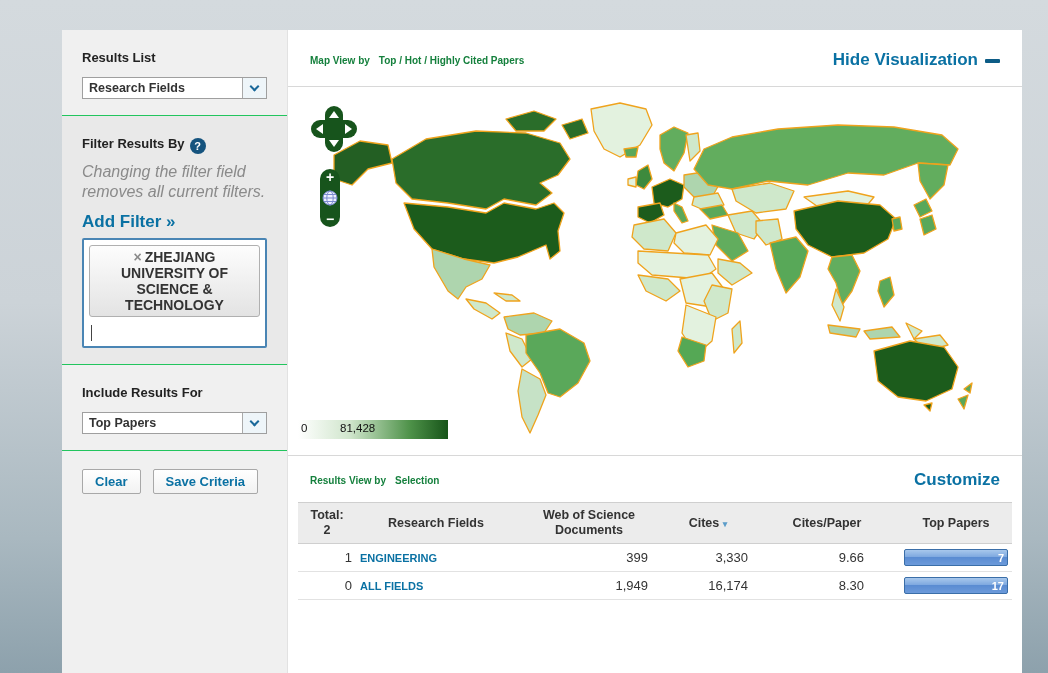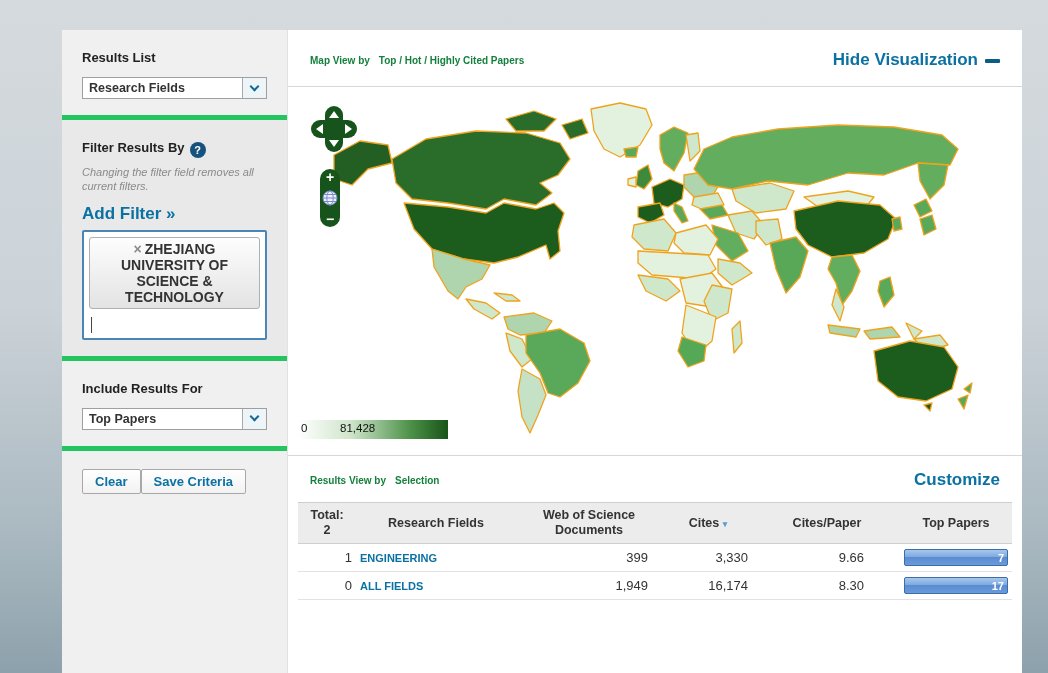--- a/index.html
+++ b/index.html
@@ -6,44 +6,44 @@
   html,body { width:1048px; height:673px; }
   body {
     font-family:"Liberation Sans", sans-serif;
     background:linear-gradient(180deg,#d4dade 0%,#ccd3d8 45%,#a9b8c0 80%,#8da1ac 100%);
     color:#2b2b2b; overflow:hidden;
   }
   .app { position:absolute; top:30px; left:62px; width:960px; bottom:0; display:flex; }
 
   
   .sidebar { width:246px; background:#f0f0f0; border-right:1px solid #e2e2e2; }
-  .side-sec { padding:20px 20px 16px 20px; border-bottom:5px solid #22c55e; }
+  .side-sec { padding:20px 20px 16px 20px; border-bottom:1px solid #22c55e; }
   .side-sec.alt { background:#e9e9e9; }
   .side-head { font-size:13px; font-weight:bold; color:#222; margin-bottom:12px; }
   .fake-select { display:flex; align-items:stretch; height:22px; background:#fff;
     border:1px solid #9f9f9f; cursor:pointer; }
   .fake-select .val { flex:1; font-size:12.5px; font-weight:bold; color:#333;
     padding:3px 6px; white-space:nowrap; overflow:hidden; }
   .fake-select .chev-box { width:24px; border-left:1px solid #a9a9a9; background:#eef5f9;
     display:flex; align-items:center; justify-content:center; }
   .chev { width:7px; height:7px; border-right:2px solid #19689a; border-bottom:2px solid #19689a;
     transform:rotate(45deg); margin-top:-4px; }
   .help-ic { display:inline-block; width:16px; height:16px; border-radius:50%; background:#15537e;
     color:#fff; font-size:11px; font-weight:bold; text-align:center; line-height:16px;
     vertical-align:-2px; margin-left:5px; cursor:pointer; }
-  .note { font-size:11px; font-style:italic; color:#8a8a8a; line-height:1.25; margin-bottom:10px; }
+  .note { font-size:16px; font-style:italic; color:#8a8a8a; line-height:1.25; margin-bottom:10px; }
   .link { color:#0a71a3; font-weight:bold; text-decoration:none; font-size:17px; cursor:pointer; }
   .filter-box { margin-top:6px; background:#fff; border:2px solid #4a85b4; border-radius:2px;
     padding:5px; min-height:72px; }
   .tag { background:linear-gradient(#fdfdfd,#e3e3e3); border:1px solid #b0b0b0; border-radius:3px;
     padding:3px 6px; text-align:center; font-size:14px; font-weight:bold; color:#333;
     line-height:1.15; }
   .tag .x { color:#8a8a8a; font-weight:bold; margin-right:3px; cursor:pointer; }
   .caret-line { width:1px; height:16px; background:#444; margin:8px 0 0 2px; }
-  .btn-row { display:flex; padding:18px 20px; }
+  .btn-row { display:flex; gap:12px; padding:18px 20px; }
   .btn { background:linear-gradient(#ffffff,#f2f2f2); border:1px solid #a8a8a8; border-radius:2px;
     color:#0a71a3; font-weight:bold; font-size:13px; padding:4px 12px; cursor:pointer;
     font-family:"Liberation Sans", sans-serif; }
 
   
   .main { flex:1; background:#fff; position:relative; }
   .panel-head { display:flex; justify-content:space-between; align-items:center;
     padding:20px 22px 16px 22px; border-bottom:1px solid #d8d8d8; }
   .panel-title { font-size:10px; font-weight:bold; color:#15803d; }
   .panel-title .pre { margin-right:9px; }

